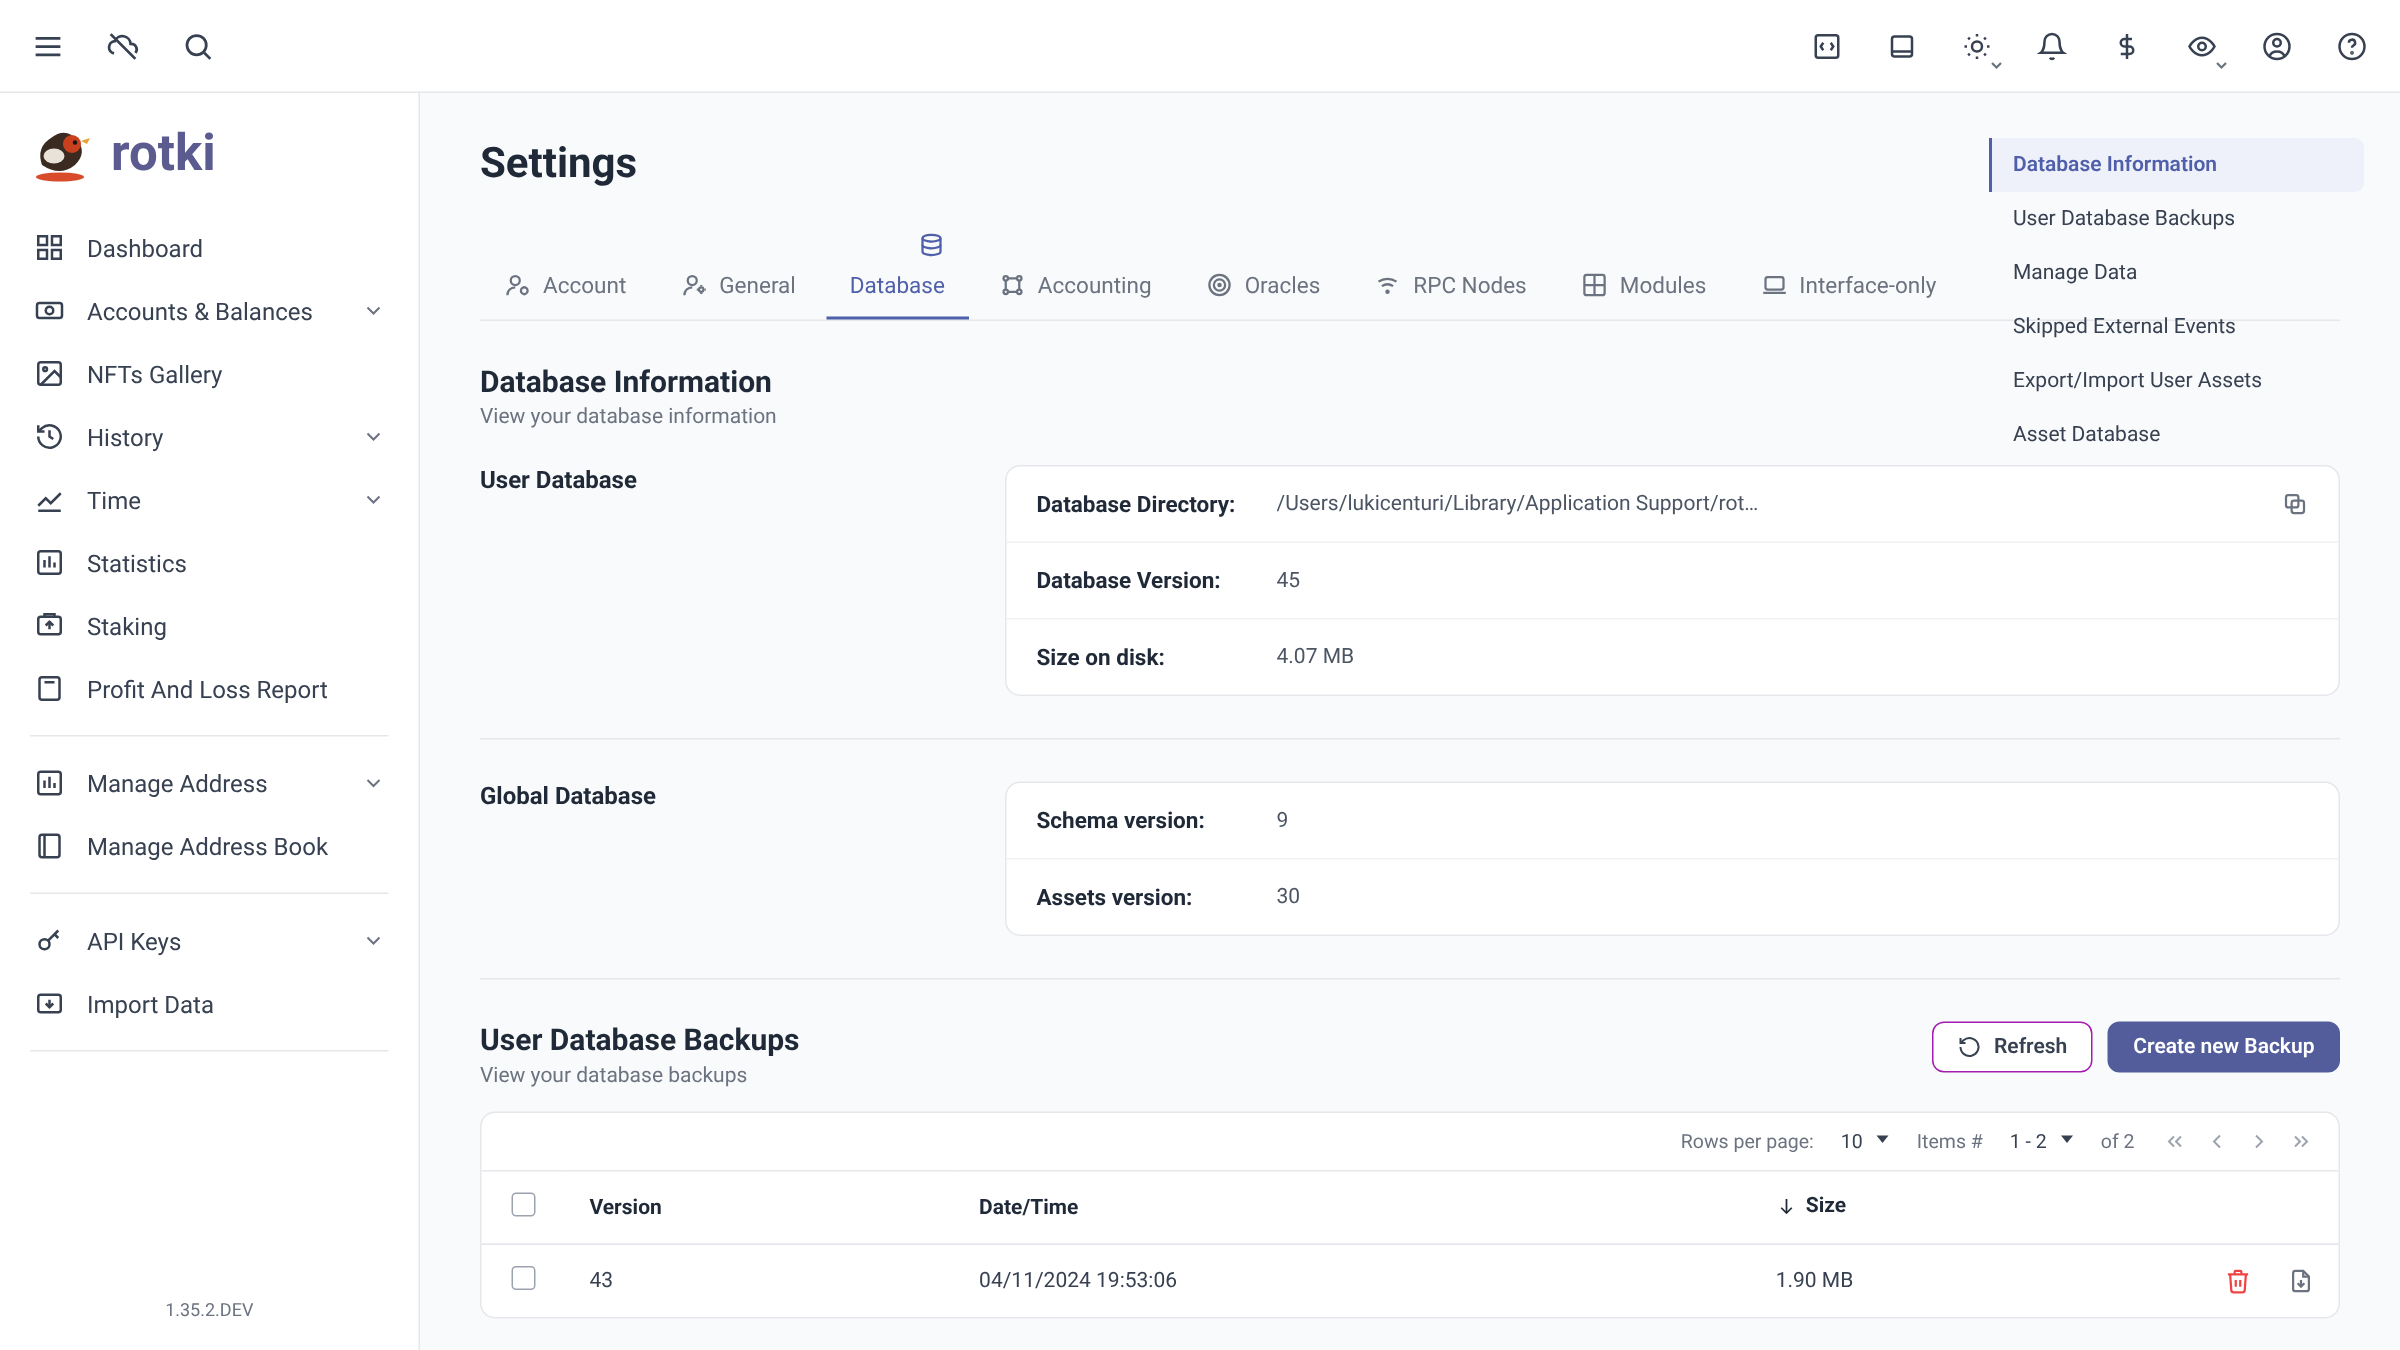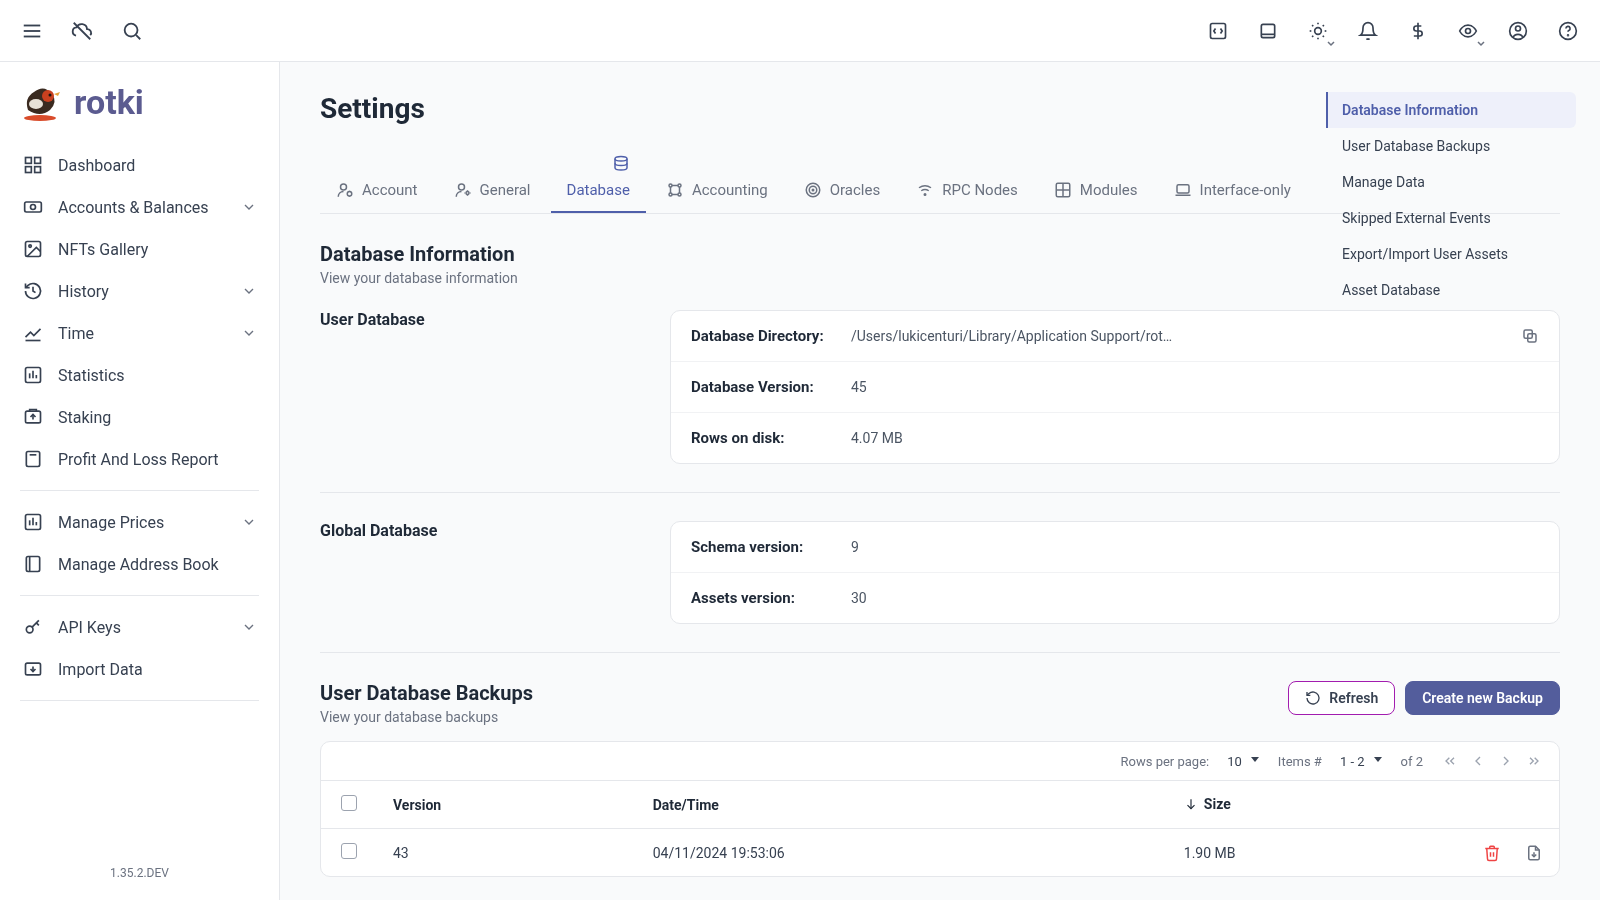--- a/index.html
+++ b/index.html
@@ -293,21 +293,21 @@
         <div id="nav-group-2">
             <div class="nav-item">
               <span class="nav-icon">
                 <svg width="20" height="20" viewBox="0 0 24 24" fill="none" stroke="currentColor" stroke-width="2">
                   <rect x="3" y="3" width="18" height="18" rx="2"></rect>
                   <line x1="8" y1="16" x2="8" y2="10"></line>
                   <line x1="12" y1="16" x2="12" y2="7"></line>
                   <line x1="16" y1="16" x2="16" y2="12"></line>
                 </svg>
               </span>
-              <span>Manage Prices</span>
+              <span>Manage Address</span>
               <span class="spacer"></span>
               <span class="chev">
                 <svg width="16" height="16" viewBox="0 0 24 24" fill="none" stroke="currentColor" stroke-width="2">
                   <polyline points="6 9 12 15 18 9"></polyline>
                 </svg>
               </span>
             </div>
             <div class="nav-item">
               <span class="nav-icon">
                 <svg width="20" height="20" viewBox="0 0 24 24" fill="none" stroke="currentColor" stroke-width="2">
@@ -472,21 +472,21 @@
                       <rect x="9" y="9" width="11" height="11" rx="2"></rect>
                       <rect x="4" y="4" width="11" height="11" rx="2"></rect>
                     </svg>
                 </div>
               </div>
               <div class="kv-row">
                 <div class="kv-key">Database Version:</div>
                 <div class="kv-val">45</div>
               </div>
               <div class="kv-row">
-                <div class="kv-key">Rows on disk:</div>
+                <div class="kv-key">Size on disk:</div>
                 <div class="kv-val">4.07 MB</div>
               </div>
             </div>
           </div>
         </div>
 
         <div class="section">
           <div class="section-left">
             <div style="font-weight:700; font-size:16px;">Global Database</div>
           </div>

